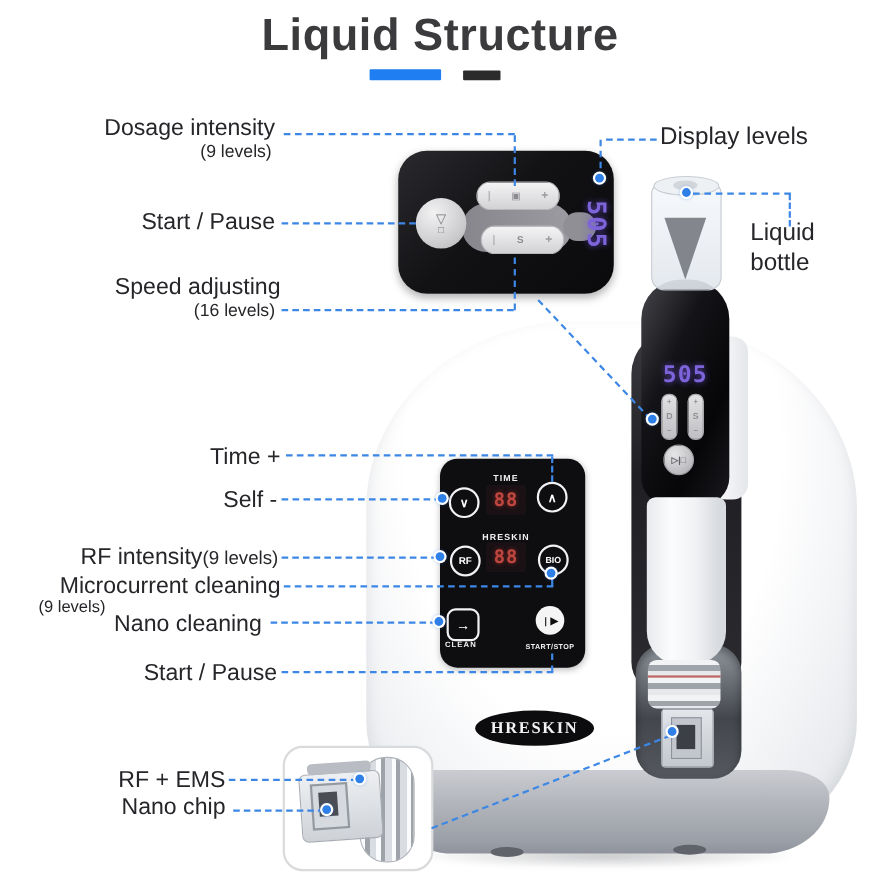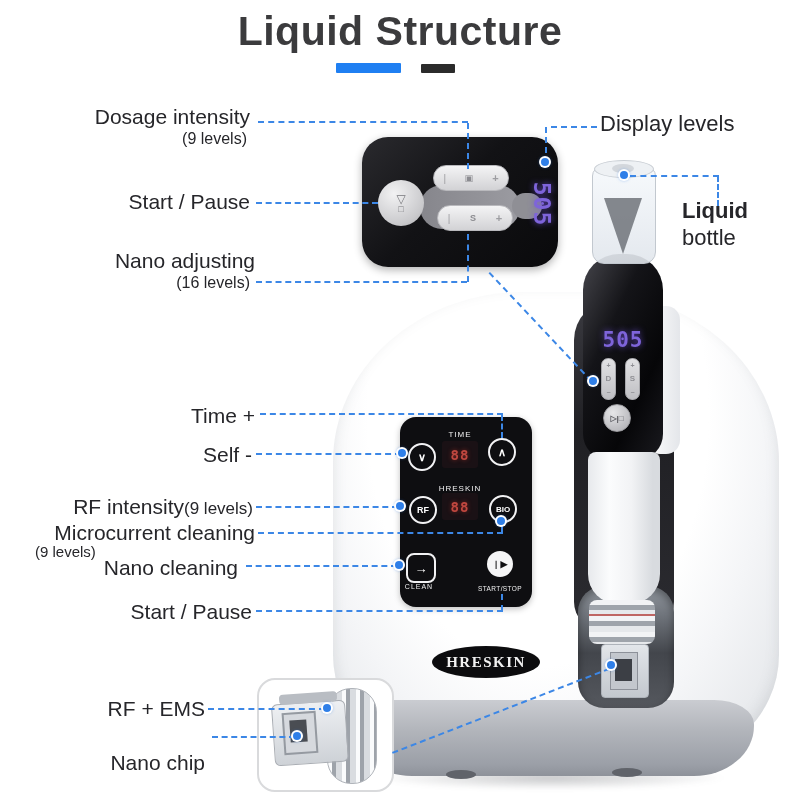--- a/index.html
+++ b/index.html
@@ -38,23 +38,23 @@
     border-radius:40px 40px 60px 60px / 24px 24px 50px 50px;
     background:linear-gradient(180deg,#caccd1,#b2b5bb 40%,#9b9fa7 85%,#8e929a);
   }
   .foot{width:30px;height:9px;border-radius:50%;background:#60636a;z-index:13;}
   
   .panel{left:400px;top:417px;width:132px;height:190px;border-radius:16px;
     background:#0e0e11;z-index:20;box-shadow:0 2px 6px rgba(0,0,0,.25);}
   .cbtn{border:2px solid #f2f2f4;border-radius:50%;color:#ffffff;display:flex;
     align-items:center;justify-content:center;font-weight:700;background:transparent;z-index:21;}
   .seg{background:#1d1216;border-radius:3px;display:flex;align-items:center;justify-content:center;
-    font-family:"DejaVu Sans Mono",monospace;font-weight:700;font-size:14px;color:#e05248;
+    font-family:"DejaVu Sans Mono",monospace;font-weight:700;font-size:17px;color:#e05248;
     opacity:.85;text-shadow:0 0 4px rgba(220,60,50,.6);letter-spacing:1px;z-index:21;}
-  .ptxt{color:#f0f0f1;font-weight:400;text-align:center;letter-spacing:1px;z-index:21;}
+  .ptxt{color:#f0f0f1;font-weight:700;text-align:center;letter-spacing:1px;z-index:21;}
   
   .dock{left:574px;top:300px;width:100px;height:330px;z-index:14;
     border-radius:40px 40px 28px 28px;
     background:linear-gradient(180deg,#3a3a40,#202024 40%,#2b2b30);}
   .white-slab{left:646px;top:306px;width:34px;height:148px;border-radius:14px;z-index:15;
     background:linear-gradient(90deg,#ffffff,#e4e6ea);}
   .recess{left:578px;top:586px;width:96px;height:122px;border-radius:26px;z-index:15;
     background:linear-gradient(180deg,#9298a0,#43464c 55%,#55585e);
     box-shadow:inset 0 4px 8px rgba(0,0,0,.4);}
   .pen-upper{left:583px;top:254px;width:80px;height:206px;z-index:18;
@@ -257,30 +257,30 @@
 <div class="abs dot" style="left:396px;top:502px;"></div>
 <div class="abs dot" style="left:497px;top:517px;"></div>
 <div class="abs dot" style="left:395px;top:561px;"></div>
 <div class="abs dot" style="left:607px;top:661px;"></div>
 <div class="abs dot" style="left:323px;top:704px;"></div>
 <div class="abs dot" style="left:293px;top:732px;"></div>
 
 <div class="abs lbl" style="right:550px;top:105px;">Dosage intensity</div>
 <div class="abs lbl small" style="right:553px;top:130px;">(9 levels)</div>
 <div class="abs lbl" style="right:550px;top:190px;">Start / Pause</div>
-<div class="abs lbl" style="right:545px;top:249px;">Nano adjusting</div>
+<div class="abs lbl" style="right:545px;top:249px;">Speed adjusting</div>
 <div class="abs lbl small" style="right:550px;top:274px;">(16 levels)</div>
 <div class="abs lbl" style="left:600px;top:111px;font-size:22px;">Display levels</div>
 <div class="abs lbl" style="left:682px;top:197px;font-size:22px;line-height:27px;">
-  <span style="display:block;font-weight:bold;">Liquid</span>
+  <span style="display:block;">Liquid</span>
   <span style="display:block;">bottle</span>
 </div>
 <div class="abs lbl" style="right:545px;top:404px;">Time +</div>
 <div class="abs lbl" style="right:548px;top:443px;">Self -</div>
 <div class="abs lbl" style="right:547px;top:495px;">
   <span>RF intensity</span><span class="sub-inline">(9 levels)</span>
 </div>
 <div class="abs lbl" style="right:545px;top:521px;">Microcurrent cleaning</div>
 <div class="abs lbl" style="left:35px;top:543px;font-size:15px;">(9 levels)</div>
 <div class="abs lbl" style="right:562px;top:556px;">Nano cleaning</div>
 <div class="abs lbl" style="right:548px;top:600px;">Start / Pause</div>
 <div class="abs lbl" style="right:595px;top:697px;">RF + EMS</div>
-<div class="abs lbl" style="right:595px;top:722px;margin-top:29px;">Nano chip</div>
+<div class="abs lbl" style="right:595px;top:722px;">Nano chip</div>
 
 </body></html>

